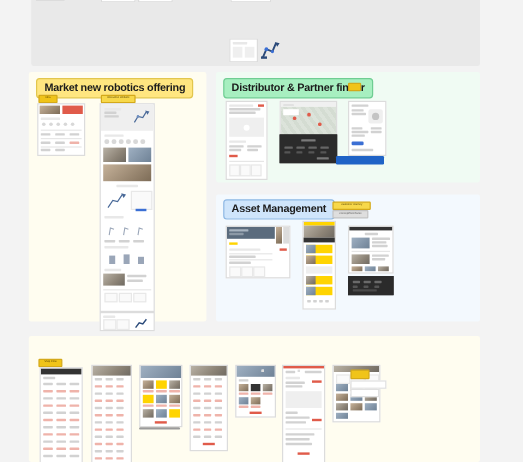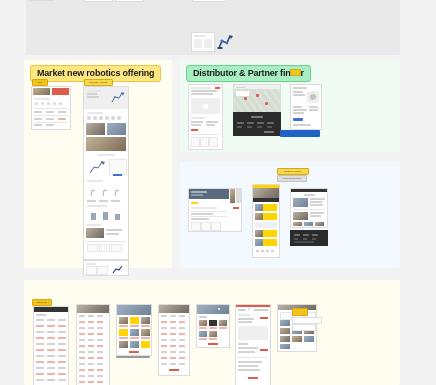--- a/index.html
+++ b/index.html
@@ -296,20 +296,21 @@
       <div class="tt s" style="left:18px;top:24px;width:9px;"></div>
       <div class="bar blue" style="left:2px;top:33px;width:10px;height:3px;border-radius:1px;"></div>
       <div class="tt s" style="left:2px;top:39px;width:18px;"></div>
     </div>
 
     <div style="position:absolute;left:100px;top:70px;width:40px;height:7px;background:#1f63c6;border-radius:1px;"></div>
   </div>
 
   <div class="section sec-blue" style="left:180px;top:162px;width:220px;height:106px;">
 
+    <div class="title-chip chip-blue" style="left:6px;top:4px;padding:3px 6px;font-size:9px;">Asset Management</div>
     <div class="mini-chip wide" style="left:97px;top:6px;width:30px;">Customer Journey</div>
     <div class="mini-chip gray" style="left:97px;top:13px;width:28px;">Concept/Wireframe</div>
 
     <div class="thumb" style="left:8px;top:26px;width:52px;height:42px;">
       <div class="bar dk" style="left:0;top:0;width:40px;height:10px;background:#5a6b7d;"></div>
       <div class="tt s" style="left:2px;top:2px;width:16px;background:#a8b4c0;"></div>
       <div class="tt s" style="left:2px;top:5px;width:12px;background:#8c99a6;"></div>
       <div class="bar img3" style="left:41px;top:0;width:5px;height:14px;"></div>
       <div class="bar" style="left:47px;top:0;width:5px;height:14px;background:#dcdcdc;"></div>
       <div class="bar yel" style="left:2px;top:13px;width:7px;height:2px;"></div>

